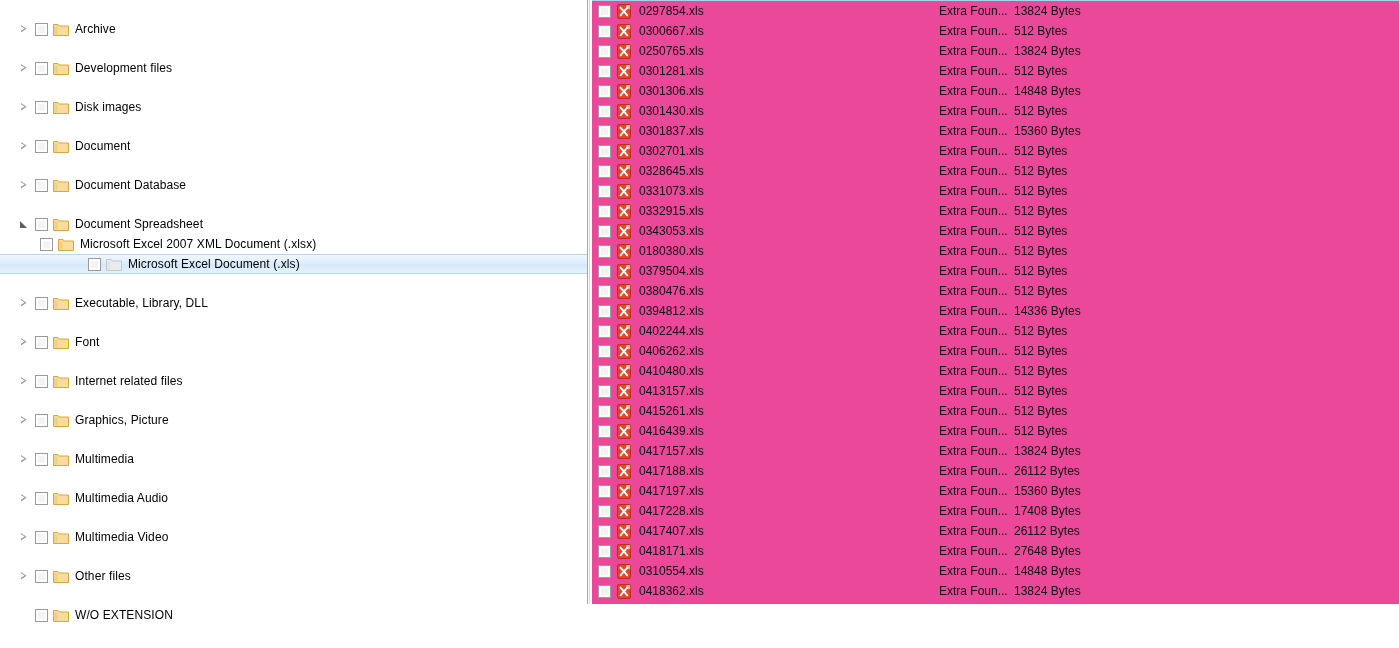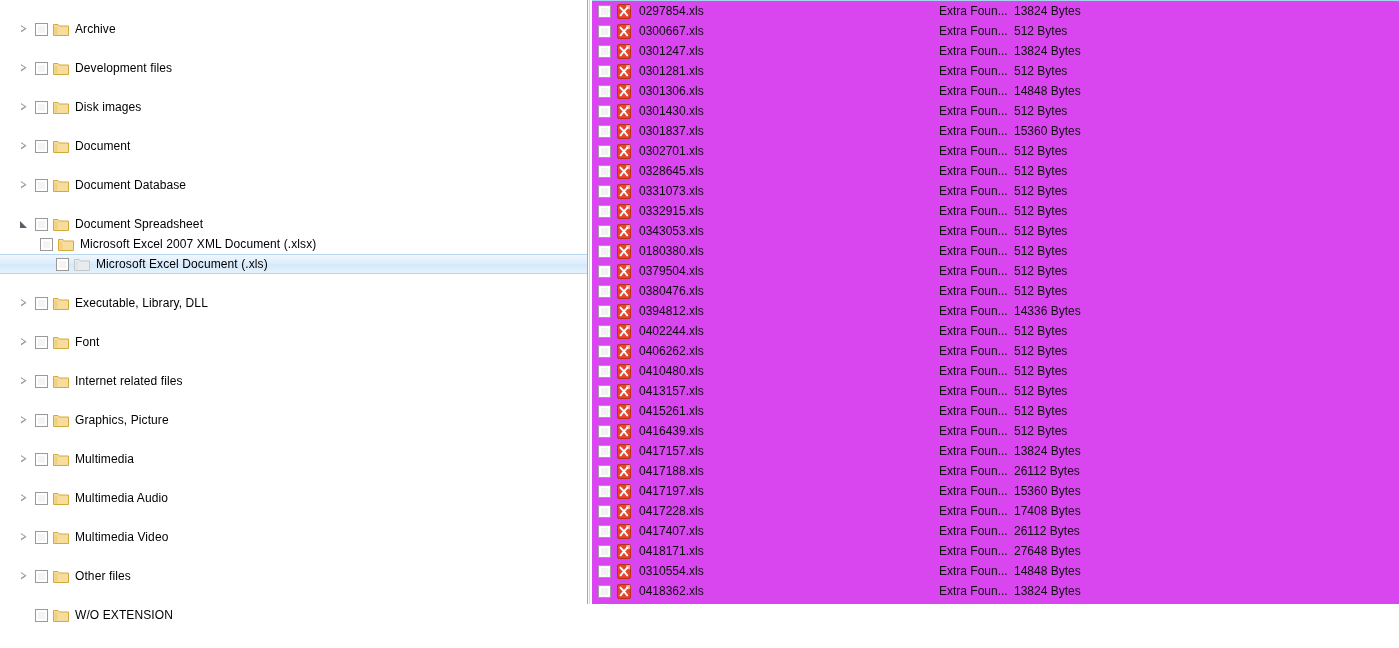--- a/index.html
+++ b/index.html
@@ -39,21 +39,21 @@
   .tree-row.depth1 { padding-left: 40px; }
 
   .tree-row.selected {
     background: linear-gradient(to bottom, #f0f7fd 0%, #dcecfb 50%, #d3e8fa 51%, #e5f2fd 100%);
     border-top: 1px solid #b8d6f0;
     border-bottom: 1px solid #b8d6f0;
     box-sizing: border-box;
     width: 587px;
     left: 0;
     margin-left: 0;
-    padding-left: 56px;
+    padding-left: 88px;
   }
 
   
   .expander {
     width: 13px;
     height: 13px;
     margin-right: 4px;
     flex: 0 0 13px;
     position: relative;
   }
@@ -148,21 +148,21 @@
     box-sizing: border-box;
   }
 
   
   #file-panel {
     position: absolute;
     left: 592px;
     top: 0;
     width: 807px;
     height: 604px;
-    background: #d946ef;
+    background: #ec4899;
     border-top: 1px solid #a8d3ef;
     box-sizing: border-box;
   }
 
   .file-row {
     height: 20px;
     line-height: 20px;
     display: flex;
     align-items: center;
     white-space: nowrap;
@@ -440,21 +440,21 @@
       </div>
       <div class="file-row">
         <span class="file-cb"></span>
         <span class="xls-icon">
           <svg width="14" height="15" viewBox="0 0 14 15">
             <rect x="0.5" y="0.5" width="13" height="14" rx="1.5" ry="1.5" fill="#e8442a" stroke="#b8301c" stroke-width="1"></rect>
             <path d="M3.4 3.6 L6.9 7.4 L3.6 11.3 M10.4 3.6 L7.0 7.4 L10.2 11.3" stroke="#ffffff" stroke-width="1.9" fill="none" stroke-linecap="round"></path>
             <rect x="9.2" y="1.1" width="4" height="4" fill="#ffffff" opacity="0.55"></rect>
           </svg>
         </span>
-        <span class="file-name">0301247.xls</span>
+        <span class="file-name">0250765.xls</span>
         <span class="file-status">Extra Foun...</span>
         <span class="file-size">13824 Bytes</span>
       </div>
       <div class="file-row">
         <span class="file-cb"></span>
         <span class="xls-icon">
           <svg width="14" height="15" viewBox="0 0 14 15">
             <rect x="0.5" y="0.5" width="13" height="14" rx="1.5" ry="1.5" fill="#e8442a" stroke="#b8301c" stroke-width="1"></rect>
             <path d="M3.4 3.6 L6.9 7.4 L3.6 11.3 M10.4 3.6 L7.0 7.4 L10.2 11.3" stroke="#ffffff" stroke-width="1.9" fill="none" stroke-linecap="round"></path>
             <rect x="9.2" y="1.1" width="4" height="4" fill="#ffffff" opacity="0.55"></rect>

